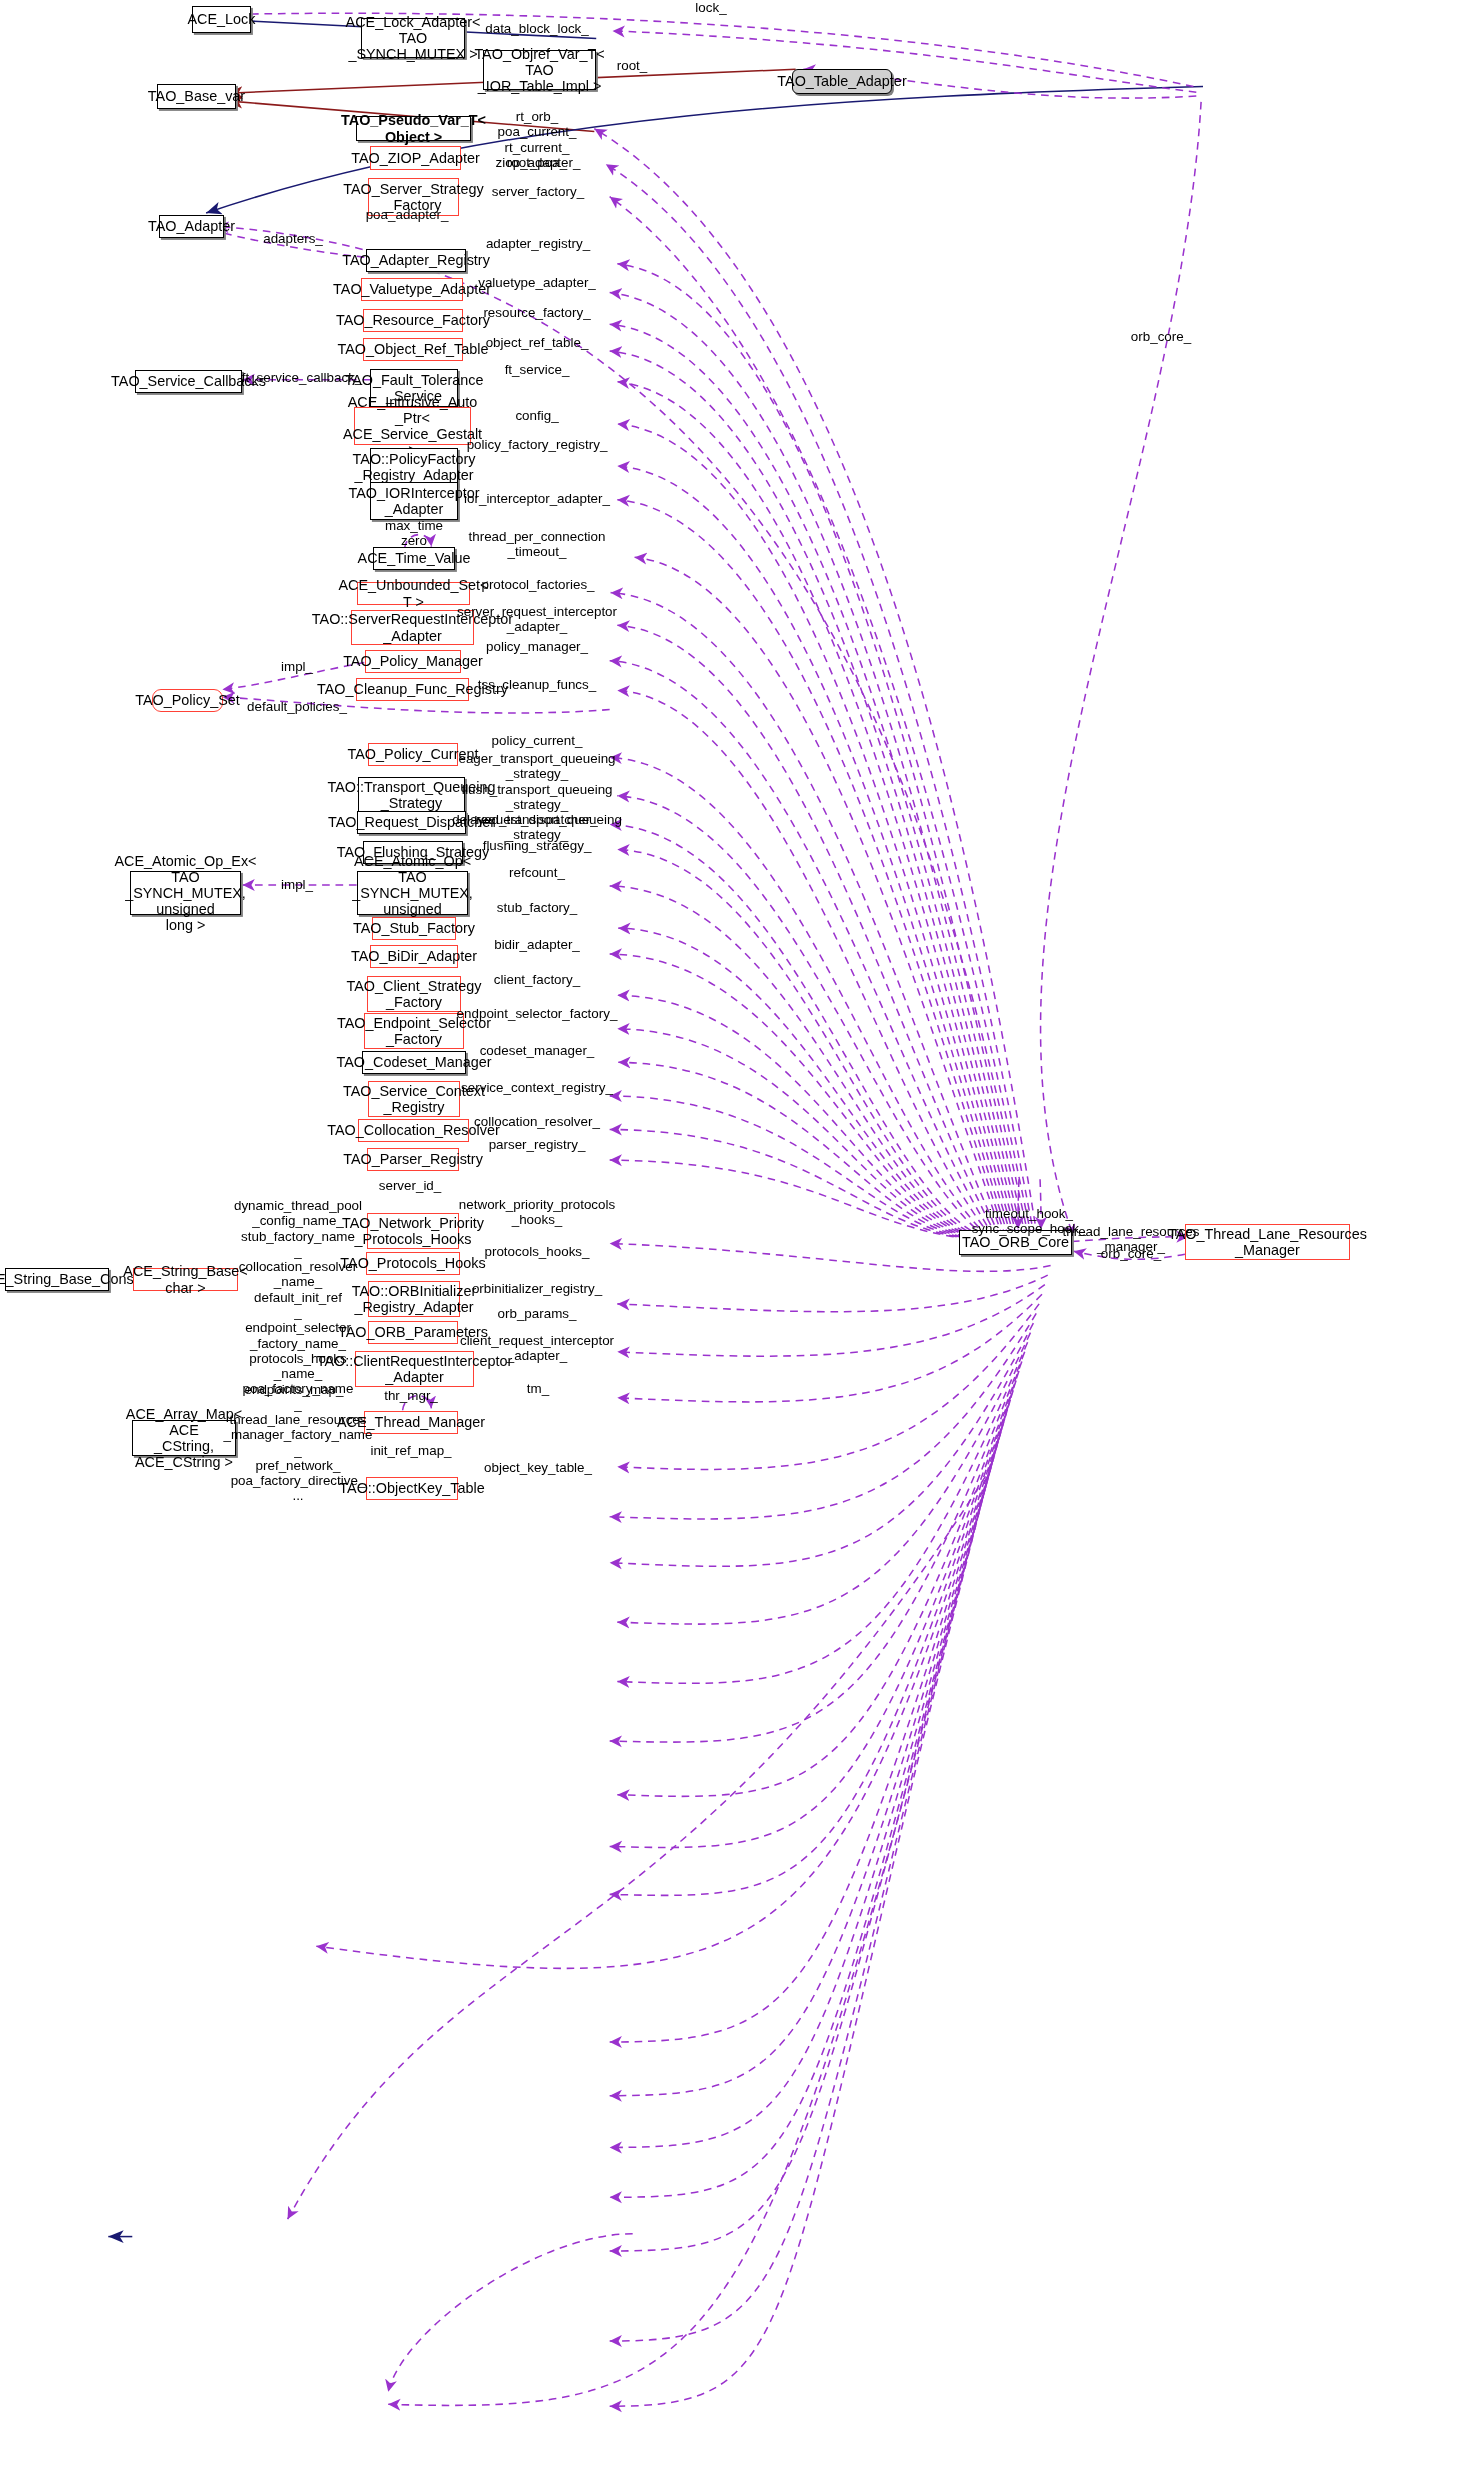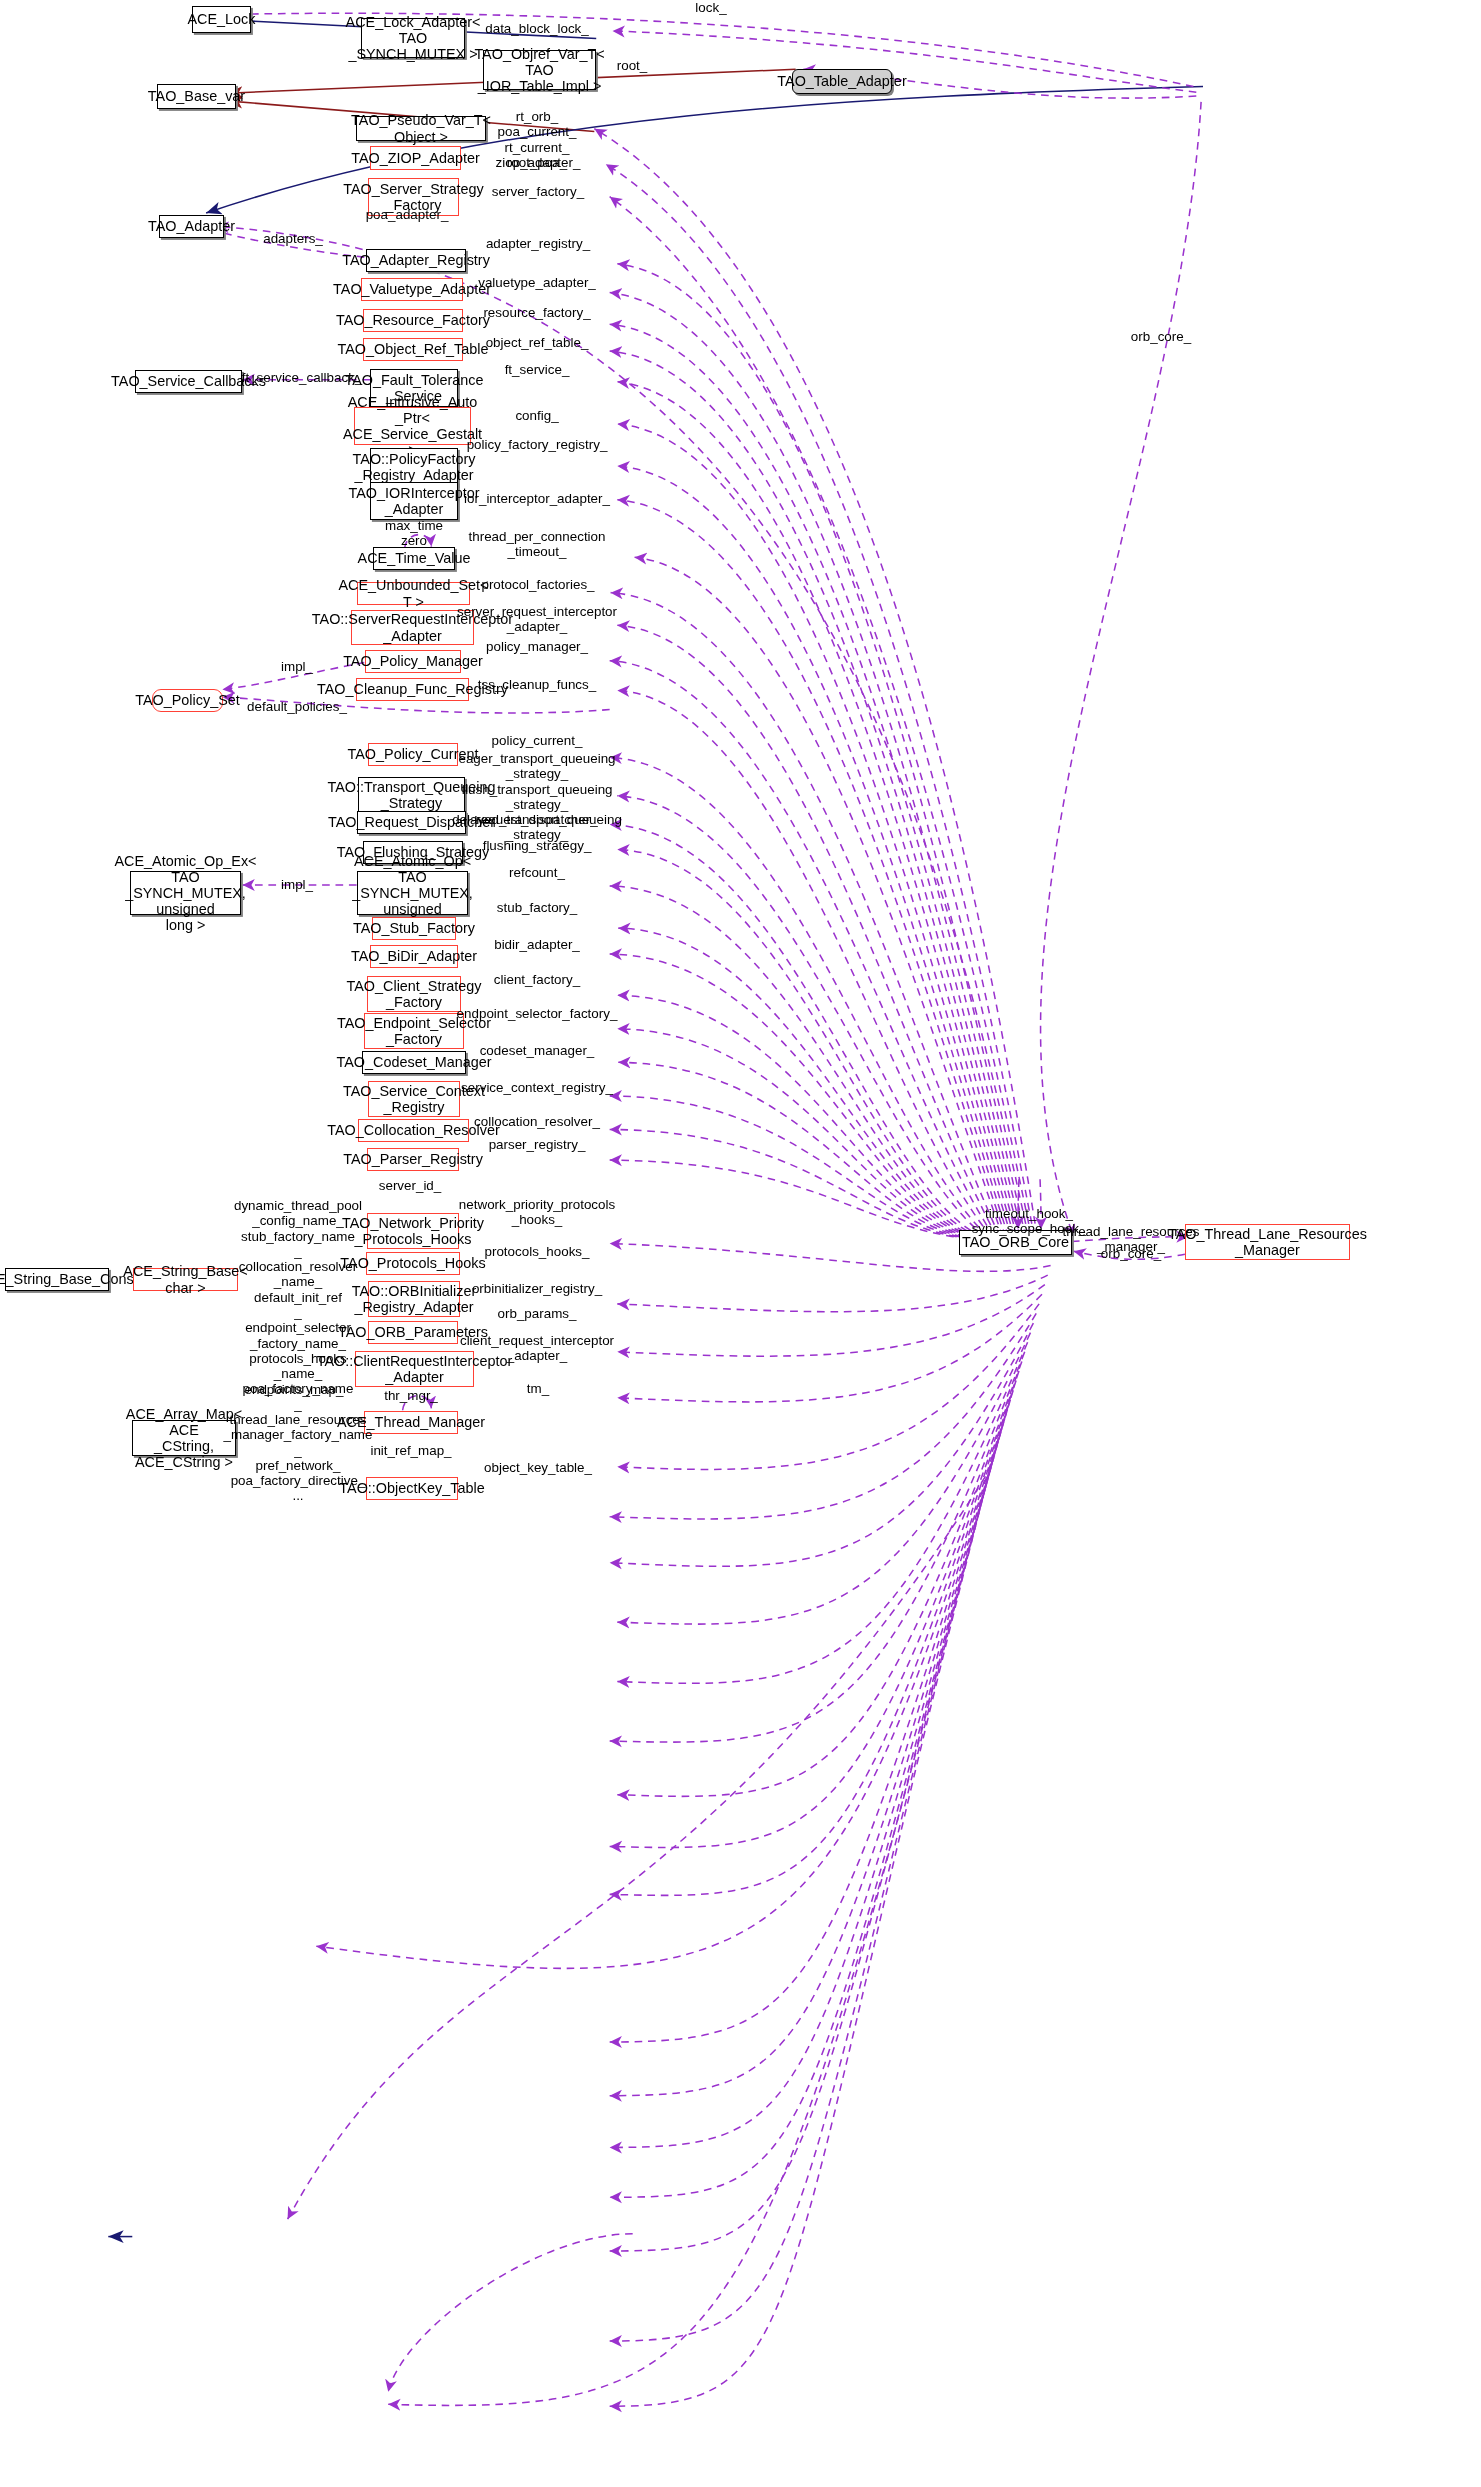--- a/index.html
+++ b/index.html
@@ -134,21 +134,21 @@
     <path class="dep" d="M1085,1230 C1086,1255 1086,1268 1086,1282" marker-end="url(#arrPurple)"></path>
   </svg>
 
   <div class="node shadow" style="left:158px;top:5.8px;width:59px;height:27px;margin-left:34px;">ACE_Lock</div>
   <div class="node shadow" style="left:361px;top:18px;width:104px;height:40px;">ACE_Lock_Adapter&lt; TAO
 _SYNCH_MUTEX &gt;</div>
   <div class="node shadow" style="left:483px;top:50px;width:113px;height:40px;">TAO_Objref_Var_T&lt; TAO
 _IOR_Table_Impl &gt;</div>
   <div class="node cur shadow" style="left:792px;top:69px;width:100px;height:25px;border-radius:6px;">TAO_Table_Adapter</div>
   <div class="node shadow" style="left:157px;top:84px;width:79px;height:25px;">TAO_Base_var</div>
-  <div class="node shadow" style="left:356px;top:116px;width:130px;height:25px;">TAO_Pseudo_Var_T&lt; Object &gt;</div>
+  <div class="node shadow" style="left:356px;top:116px;width:115px;height:25px;font-weight:bold;">TAO_Pseudo_Var_T&lt; Object &gt;</div>
   <div class="node red" style="left:370px;top:146px;width:91px;height:24px;">TAO_ZIOP_Adapter</div>
   <div class="node red" style="left:368px;top:178px;width:91px;height:38px;">TAO_Server_Strategy
 _Factory</div>
   <div class="node shadow" style="left:159px;top:215px;width:65px;height:23px;">TAO_Adapter</div>
   <div class="node shadow" style="left:366px;top:249px;width:100px;height:23px;">TAO_Adapter_Registry</div>
   <div class="node red" style="left:361px;top:278px;width:102px;height:23px;">TAO_Valuetype_Adapter</div>
   <div class="node red" style="left:363px;top:309px;width:100px;height:23px;">TAO_Resource_Factory</div>
   <div class="node red" style="left:363px;top:338px;width:100px;height:23px;">TAO_Object_Ref_Table</div>
   <div class="node shadow" style="left:135px;top:370px;width:107px;height:23px;">TAO_Service_Callbacks</div>
   <div class="node shadow" style="left:370px;top:369px;width:88px;height:38px;">TAO_Fault_Tolerance

